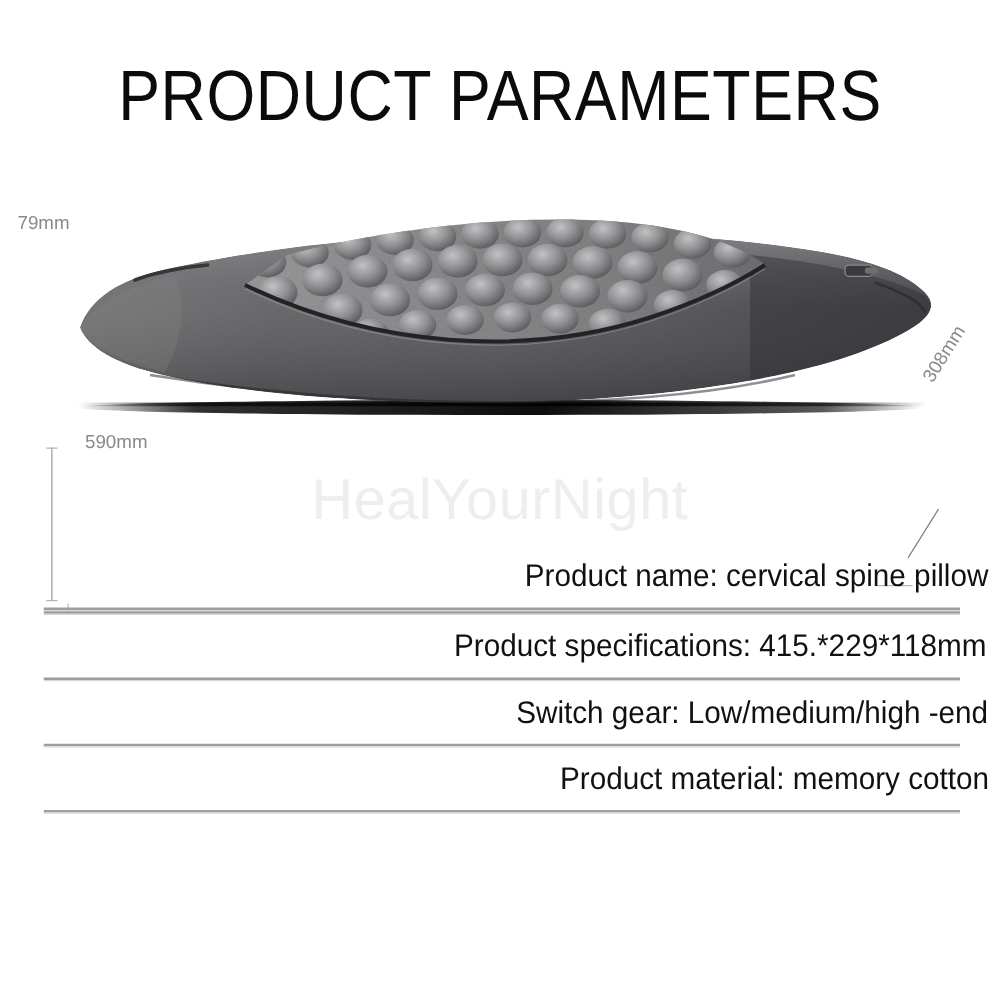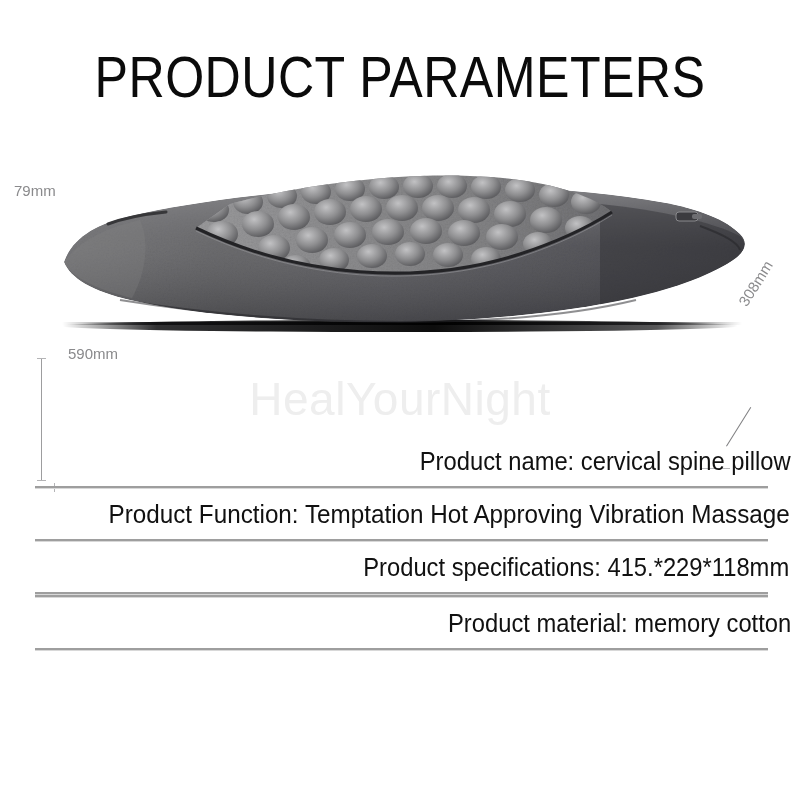--- a/index.html
+++ b/index.html
@@ -55,21 +55,21 @@
   
   .dim-label {
     position: absolute;
     color: #8a8a8c;
     font-family: "Liberation Sans", sans-serif;
     font-size: 15px;
     font-weight: 400;
     letter-spacing: 0px;
     white-space: nowrap;
   }
-  #dim-height-label { left: 14px; top: 182px; }
+  #dim-height-label { left: 14px; top: 170px; }
   #dim-width-label  { left: 68px; top: 345px; }
   #dim-depth-label  {
     left: 735px;
     top: 300px;
     transform: rotate(-58deg);
     transform-origin: 0 0;
   }
 
   .dim-line-v {
     position: absolute;
@@ -376,30 +376,30 @@
 
   <div id="watermark">HealYourNight</div>
 
   <div id="spec-table">
 
     <div class="spec-row">
       <span class="spec-text">Product name: cervical spine pillow</span>
     </div>
     <div class="spec-divider"></div>
 
-    <div class="spec-row">
-      <span class="spec-text wide">Product Function: Temptation Hot Approving Vibration Massage</span>
-    </div>
     <div class="spec-divider"></div>
 
     <div class="spec-row">
       <span class="spec-text">Product specifications: 415.*229*118mm</span>
     </div>
     <div class="spec-divider"></div>
 
+    <div class="spec-row">
+      <span class="spec-text">Switch gear: Low/medium/high -end</span>
+    </div>
     <div class="spec-divider"></div>
 
     <div class="spec-row">
       <span class="spec-text">Product material: memory cotton</span>
     </div>
     <div class="spec-divider"></div>
 
 
   </div>
 

